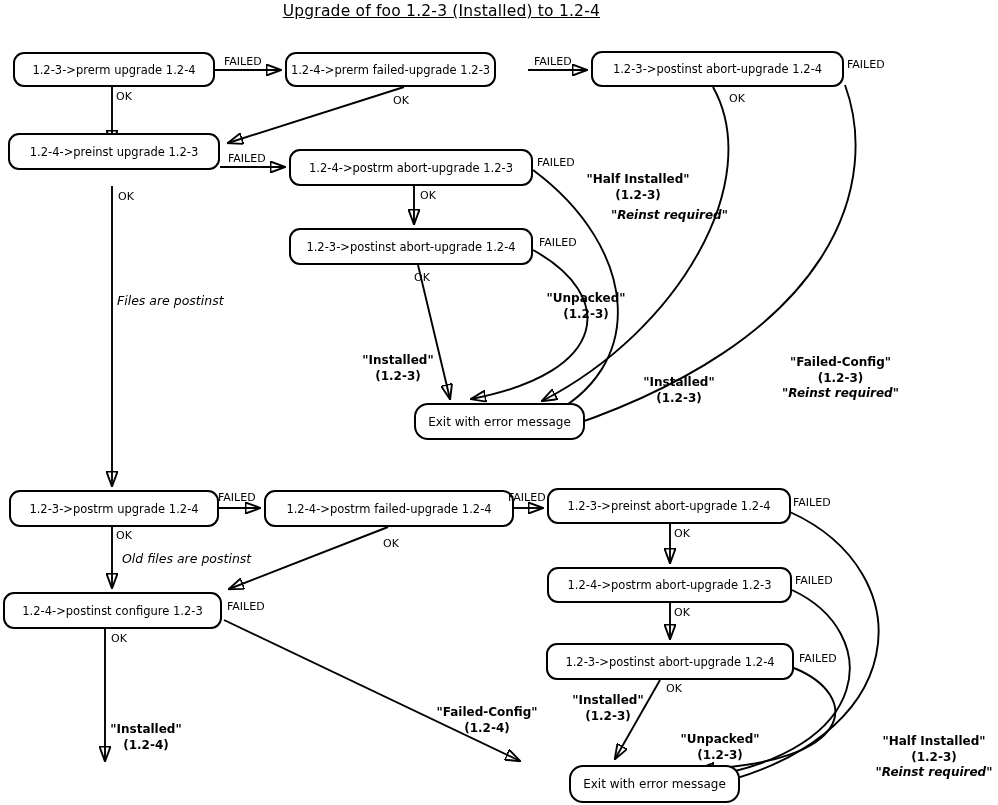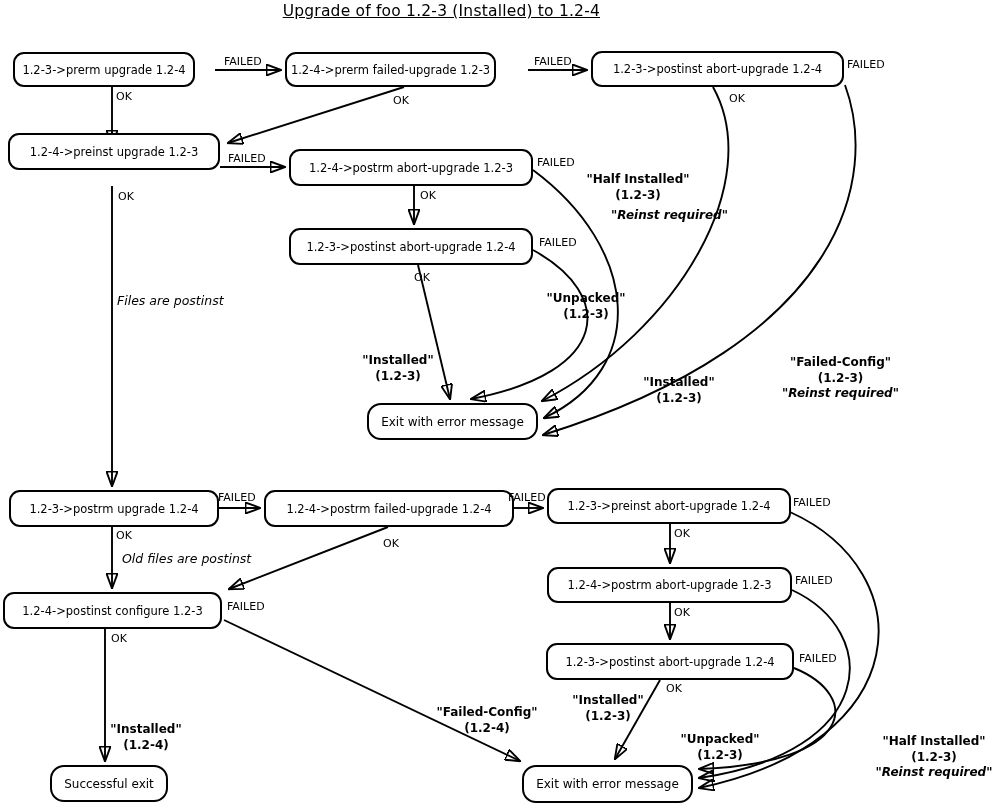--- a/index.html
+++ b/index.html
@@ -5,21 +5,21 @@
   html,body{margin:0;padding:0;background:#fff;}
   .canvas{position:relative;width:998px;height:805px;background:#ffffff;overflow:hidden;
           font-family:"DejaVu Sans","Liberation Sans",sans-serif;color:#000;}
   .edges{position:absolute;left:0;top:0;width:998px;height:805px;}
   .edges path{stroke:#000;stroke-width:1.9;fill:none;}
   .title{position:absolute;left:120px;top:2px;width:480px;text-align:right;
          font-size:15.5px;letter-spacing:0.2px;text-decoration:underline;}
   .node{position:absolute;border:2.4px solid #000;border-radius:11px;background:#fff;
         display:flex;align-items:center;justify-content:center;
         font-size:11.5px;white-space:nowrap;box-sizing:border-box;}
-  .node.term{border-radius:14px;font-size:12px;}
+  .node.term{border-radius:14px;font-size:12px;margin-left:47px;}
   .elabel{position:absolute;font-size:11px;white-space:nowrap;}
   .state{position:absolute;font-weight:bold;font-size:12px;text-align:center;
          line-height:15.5px;white-space:nowrap;}
   .state .it,.state.it{font-style:italic;}
   .note{position:absolute;font-style:italic;font-size:12.5px;white-space:nowrap;}
 </style>
 </head>
 <body>
 
 <div class="canvas">
@@ -51,34 +51,33 @@
     <path d="M 845 85 C 878 175 848 340 543 435" marker-end="url(#arrow)"></path>
     <path d="M 533 170 C 638 248 650 368 544 418" marker-end="url(#arrow)"></path>
     <path d="M 533 250 C 615 295 612 372 471 399" marker-end="url(#arrow)"></path>
     <path d="M 790 512 C 922 572 918 742 699 788" marker-end="url(#arrow)"></path>
     <path d="M 792 590 C 882 632 878 752 699 778" marker-end="url(#arrow)"></path>
     <path d="M 794 668 C 862 696 856 763 699 769" marker-end="url(#arrow)"></path>
   </svg>
 
   <div class="title">Upgrade of foo 1.2-3 (Installed) to 1.2-4</div>
 
-  <div class="node" style="left:13px;top:52px;width:182px;height:35px">1.2-3-&gt;prerm upgrade 1.2-4</div>
+  <div class="node" style="left:13px;top:52px;width:202px;height:35px">1.2-3-&gt;prerm upgrade 1.2-4</div>
   <div class="node" style="left:285px;top:52px;width:211px;height:35px">1.2-4-&gt;prerm failed-upgrade 1.2-3</div>
   <div class="node" style="left:591px;top:51px;width:253px;height:36px">1.2-3-&gt;postinst abort-upgrade 1.2-4</div>
   <div class="node" style="left:8px;top:133px;width:212px;height:37px">1.2-4-&gt;preinst upgrade 1.2-3</div>
   <div class="node" style="left:289px;top:149px;width:244px;height:37px">1.2-4-&gt;postrm abort-upgrade 1.2-3</div>
   <div class="node" style="left:289px;top:228px;width:244px;height:37px">1.2-3-&gt;postinst abort-upgrade 1.2-4</div>
   <div class="node term" style="left:367px;top:403px;width:171px;height:37px">Exit with error message</div>
   <div class="node" style="left:9px;top:490px;width:210px;height:37px">1.2-3-&gt;postrm upgrade 1.2-4</div>
   <div class="node" style="left:264px;top:490px;width:250px;height:37px">1.2-4-&gt;postrm failed-upgrade 1.2-4</div>
   <div class="node" style="left:547px;top:488px;width:244px;height:36px">1.2-3-&gt;preinst abort-upgrade 1.2-4</div>
   <div class="node" style="left:547px;top:567px;width:245px;height:36px">1.2-4-&gt;postrm abort-upgrade 1.2-3</div>
   <div class="node" style="left:3px;top:592px;width:219px;height:37px">1.2-4-&gt;postinst configure 1.2-3</div>
   <div class="node" style="left:546px;top:643px;width:248px;height:37px">1.2-3-&gt;postinst abort-upgrade 1.2-4</div>
-  <div class="node term" style="left:50px;top:765px;width:118px;height:37px">Successful exit</div>
   <div class="node term" style="left:522px;top:765px;width:171px;height:38px">Exit with error message</div>
 
   <span class="elabel" style="left:224px;top:55px">FAILED</span>
   <span class="elabel" style="left:534px;top:55px">FAILED</span>
   <span class="elabel" style="left:847px;top:58px">FAILED</span>
   <span class="elabel" style="left:116px;top:90px">OK</span>
   <span class="elabel" style="left:393px;top:94px">OK</span>
   <span class="elabel" style="left:729px;top:92px">OK</span>
   <span class="elabel" style="left:228px;top:152px">FAILED</span>
   <span class="elabel" style="left:537px;top:156px">FAILED</span>

